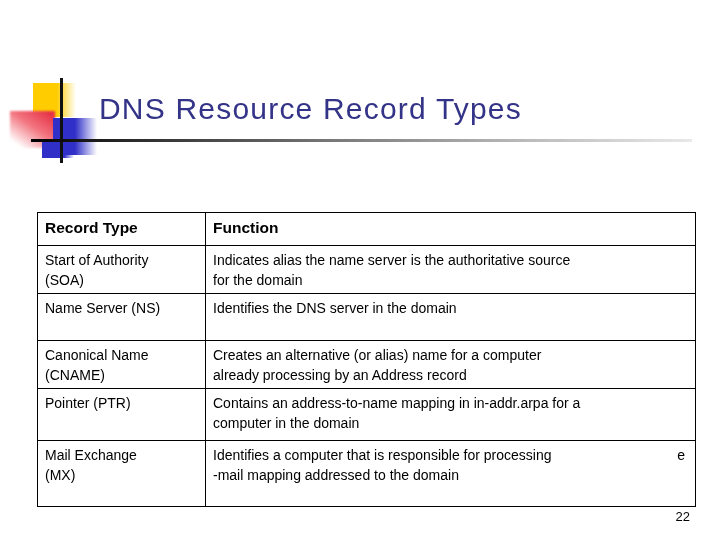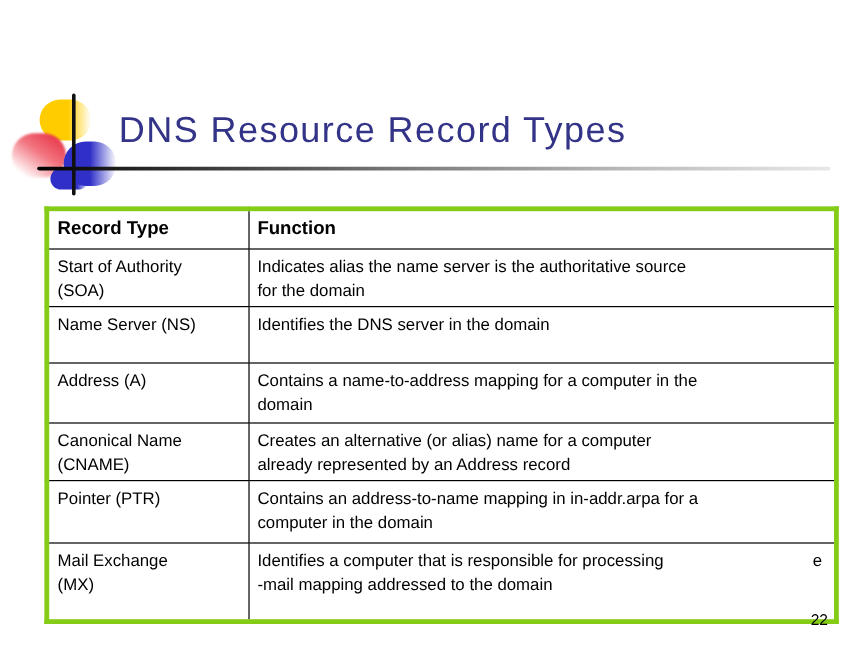--- a/index.html
+++ b/index.html
@@ -1,15 +1,15 @@
 <!DOCTYPE html>
 <html><head>
 <meta charset="utf-8">
 <style>
-  * { margin: 0; padding: 0; box-sizing: border-box; border-radius: 29px; }
+  * { margin: 0; padding: 0; box-sizing: border-box; }
   html, body { width: 720px; height: 540px; }
   body {
     background: #ffffff;
     font-family: "Liberation Sans", sans-serif;
     position: relative;
     overflow: hidden;
     color: #000;
   }
   .slide { position: absolute; inset: 0; }
 
@@ -47,21 +47,22 @@
     color: #333388;
     white-space: nowrap;
   }
 
   
   .tbl-wrap { position: absolute; left: 37px; top: 172px; }
   table {
     border-collapse: collapse;
     table-layout: fixed;
     width: 658px;
-    border: 4px solid #84cc16;
+    border: 1px solid #84cc16;
+    margin-top: 40px;
   }
   col.c-type { width: 168px; }
   col.c-func { width: 490px; }
   th, td {
     border: 1px solid #000;
     vertical-align: top;
     text-align: left;
     padding: 4px 6px 0 7px;
     font-size: 14px;
     line-height: 20px;
@@ -121,37 +122,28 @@
         </td>
       </tr>
       <tr style="height:47px;">
         <td>
           <div class="line">Name Server (NS)</div>
         </td>
         <td>
           <div class="line">Identifies the DNS server in the domain</div>
         </td>
       </tr>
-      <tr style="height:50px;">
-        <td>
-          <div class="line">Address (A)</div>
-        </td>
-        <td>
-          <div class="line">Contains a name-to-address mapping for a computer in the</div>
-          <div class="line">domain</div>
-        </td>
-      </tr>
       <tr style="height:48px;padding-left:26px;">
         <td>
           <div class="line">Canonical Name</div>
           <div class="line">(CNAME)</div>
         </td>
         <td>
           <div class="line">Creates an alternative (or alias) name for a computer</div>
-          <div class="line">already represented by an Address record</div>
+          <div class="line">already processing by an Address record</div>
         </td>
       </tr>
       <tr style="height:52px;">
         <td>
           <div class="line">Pointer (PTR)</div>
         </td>
         <td>
           <div class="line">Contains an address-to-name mapping in in-addr.arpa for a</div>
           <div class="line">computer in the domain</div>
         </td>

